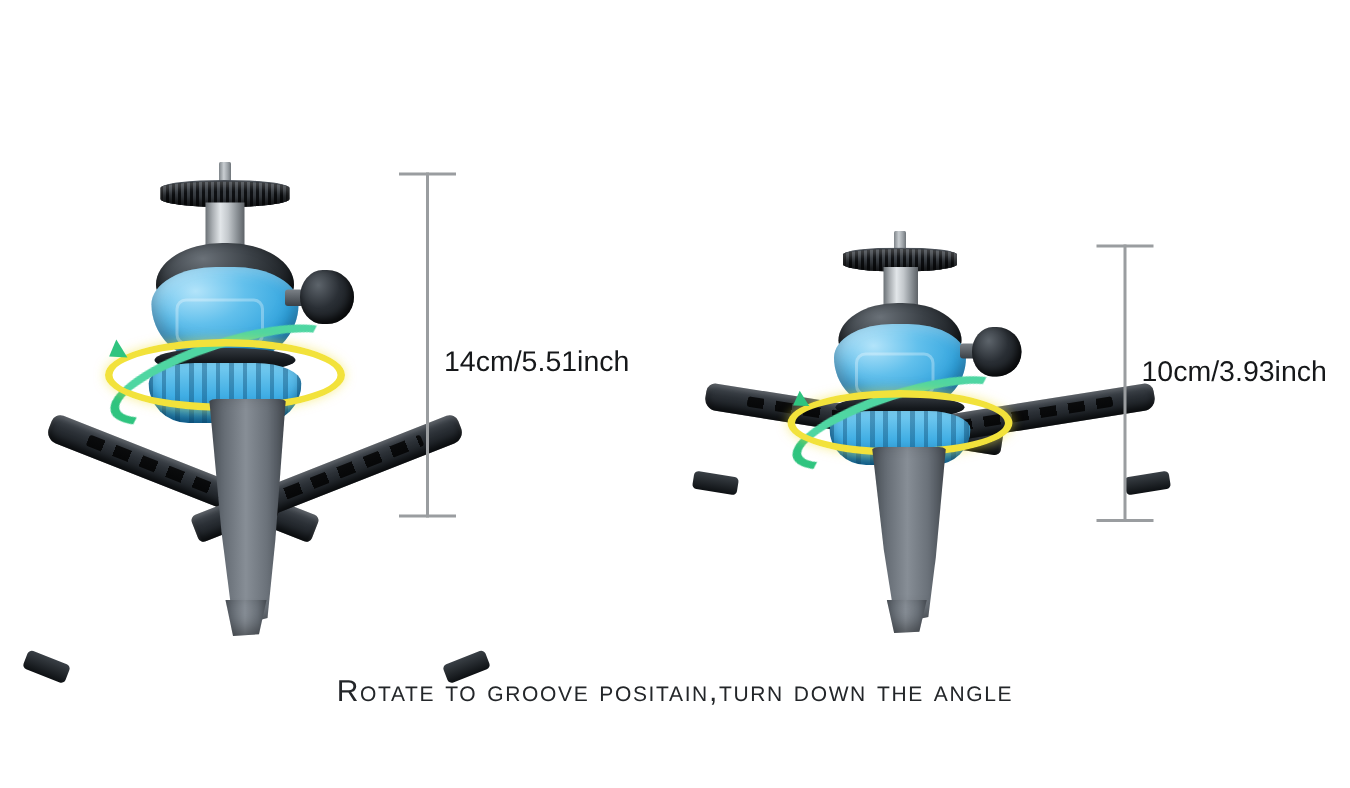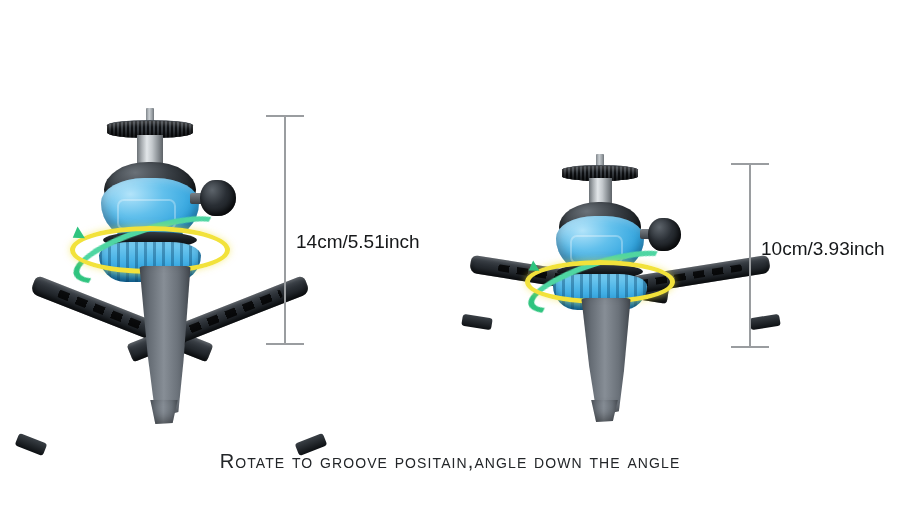--- a/index.html
+++ b/index.html
@@ -328,15 +328,15 @@
                 border-radius:0 0 7px 7px;"></div>
   </div>
 
   <div class="dim" style="left:730px; top:163px; width:40px; height:185px;">
     <div class="cap top"></div>
     <div class="stem"></div>
     <div class="cap bot"></div>
   </div>
   <div class="dim-label" style="left:761px; top:238px;text-align:right;">10cm/3.93inch</div>
 
-  <div class="caption">Rotate to groove positain,angle down the angle</div>
+  <div class="caption">Rotate to groove positain,turn down the angle</div>
 
 </div>
 
 </body></html>

